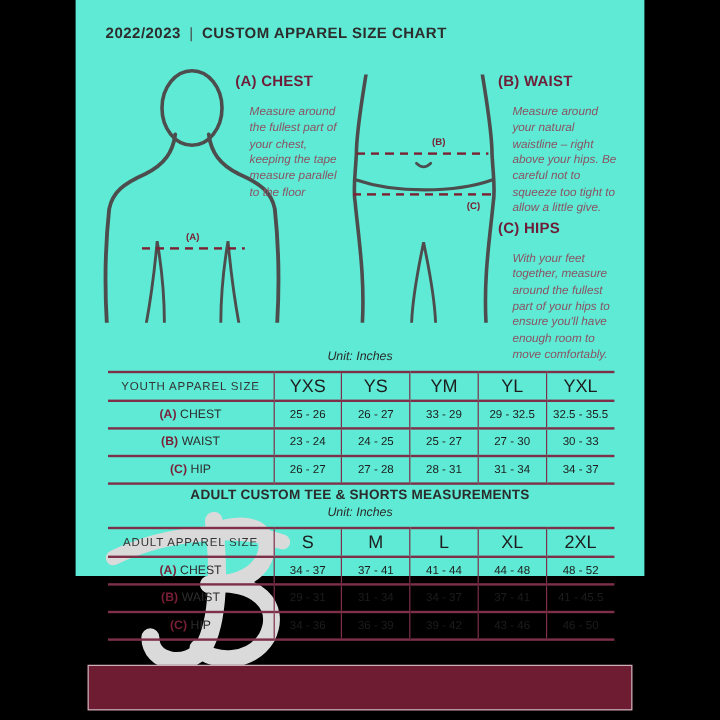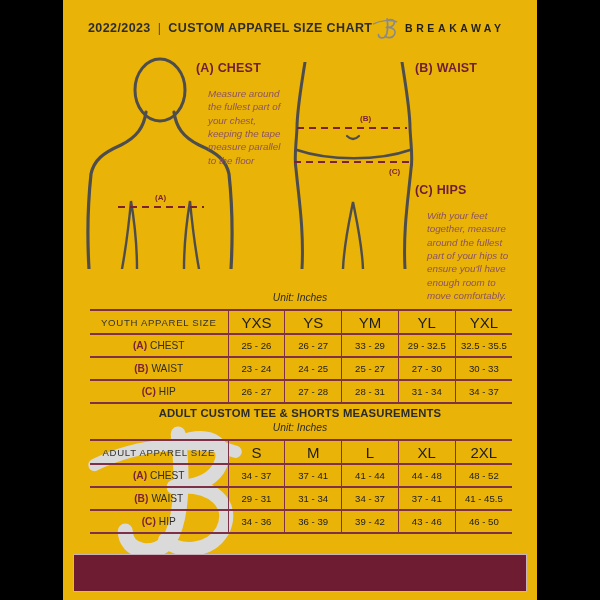--- a/index.html
+++ b/index.html
@@ -2,21 +2,21 @@
 <html><head>
 <meta charset="utf-8">
 <style>
   html,body { margin:0; padding:0; }
   body {
     width:600px; height:600px; overflow:hidden;
     background:#000; font-family:"Liberation Sans", sans-serif;
     -webkit-font-smoothing:antialiased;
   }
   .canvas { position:relative; width:600px; height:600px; background:#000; }
-  .page { position:absolute; left:63px; top:0; width:474px; height:600px; background:#eab308; }
+  .page { position:absolute; left:63px; top:0; width:474px; height:480px; background:#5eead4; }
 
   
   .header-title {
     position:absolute; left:25px; top:21px;
     font-size:12.5px; font-weight:700; color:#2d2d2d; letter-spacing:0.4px; white-space:nowrap;
   }
   .header-title .divider { margin:0 7px; font-weight:400; color:#4a4a4a; }
   .brand { position:absolute; left:309px; top:15px; display:flex; align-items:center; gap:7px; }
   .brand-name { font-size:10.5px; font-weight:700; letter-spacing:3.6px; color:#1f1f1f; }
 
@@ -74,29 +74,20 @@
 </style>
 </head>
 <body>
 
 <div class="canvas">
   <div class="page">
 
     <div class="header-title">
       <span>2022/2023</span><span class="divider">|</span><span>CUSTOM APPAREL SIZE CHART</span>
     </div>
-    <div class="brand">
-      <svg width="26" height="25" viewBox="0 0 36 34" fill="none" stroke="#8a8a8a" stroke-linecap="round">
-        <path d="M2,12 C12,7 26,6 34,9" stroke-width="2"></path>
-        <path d="M21,5 C22,14 22,24 19,29 C16,33 9,32 9,27" stroke-width="2.4"></path>
-        <path d="M21,7 C29,4 33,8 30,13 C28,16 24,17 20,17" stroke-width="2.2"></path>
-        <path d="M20,17 C29,16 34,21 31,27 C28,32 21,32 18,29" stroke-width="2.2"></path>
-      </svg>
-      <span class="brand-name">BREAKAWAY</span>
-    </div>
 
     <svg class="figure-upper" width="155" height="212" viewBox="0 0 155 212" fill="none" stroke="#4d4d4d" stroke-linecap="round">
       <ellipse cx="77" cy="33" rx="25" ry="31" stroke-width="3"></ellipse>
       <path d="M63,55 C61,70 54,80 38,88 C20,96 11,103 8,117 C5,145 4,178 6,212" stroke-width="3.2"></path>
       <path d="M91,55 C93,70 100,80 116,88 C134,96 143,103 146,117 C149,145 150,178 148,212" stroke-width="3.2"></path>
       <path d="M39,212 C43,190 46,166 48,144 C51,162 54,182 54,212" stroke-width="2.4"></path>
       <path d="M116,212 C112,190 109,166 107,144 C104,162 101,182 101,212" stroke-width="2.4"></path>
     </svg>
 
     <svg class="figure-lower" width="125" height="207" viewBox="0 0 125 207" fill="none" stroke="#4d4d4d" stroke-linecap="round">
@@ -113,20 +104,21 @@
     <span class="dash-label" id="label-a">(A)</span>
     <span class="dash-label" id="label-b">(B)</span>
     <span class="dash-label" id="label-c">(C)</span>
 
     <div class="guide" id="guide-chest">
       <h3>(A) CHEST</h3>
       <p>Measure around the fullest part of your chest, keeping the tape measure parallel to the floor</p>
     </div>
     <div class="guide" id="guide-waist">
       <h3>(B) WAIST</h3>
+      <p>Measure around your natural waistline – right above your hips. Be careful not to squeeze too tight to allow a little give.</p>
     </div>
     <div class="guide" id="guide-hips">
       <h3>(C) HIPS</h3>
       <p>With your feet together, measure around the fullest part of your hips to ensure you'll have enough room to move comfortably.</p>
     </div>
 
     <svg class="watermark" width="160" height="150" viewBox="0 0 36 34" fill="none" stroke="#dadadb" stroke-linecap="round">
       <path d="M2,12 C12,7 26,6 34,9" stroke-width="2.8"></path>
       <path d="M21,5 C22,14 22,24 19,29 C16,33 9,32 9,27" stroke-width="3.4"></path>
       <path d="M21,7 C29,4 33,8 30,13 C28,16 24,17 20,17" stroke-width="3.2"></path>

